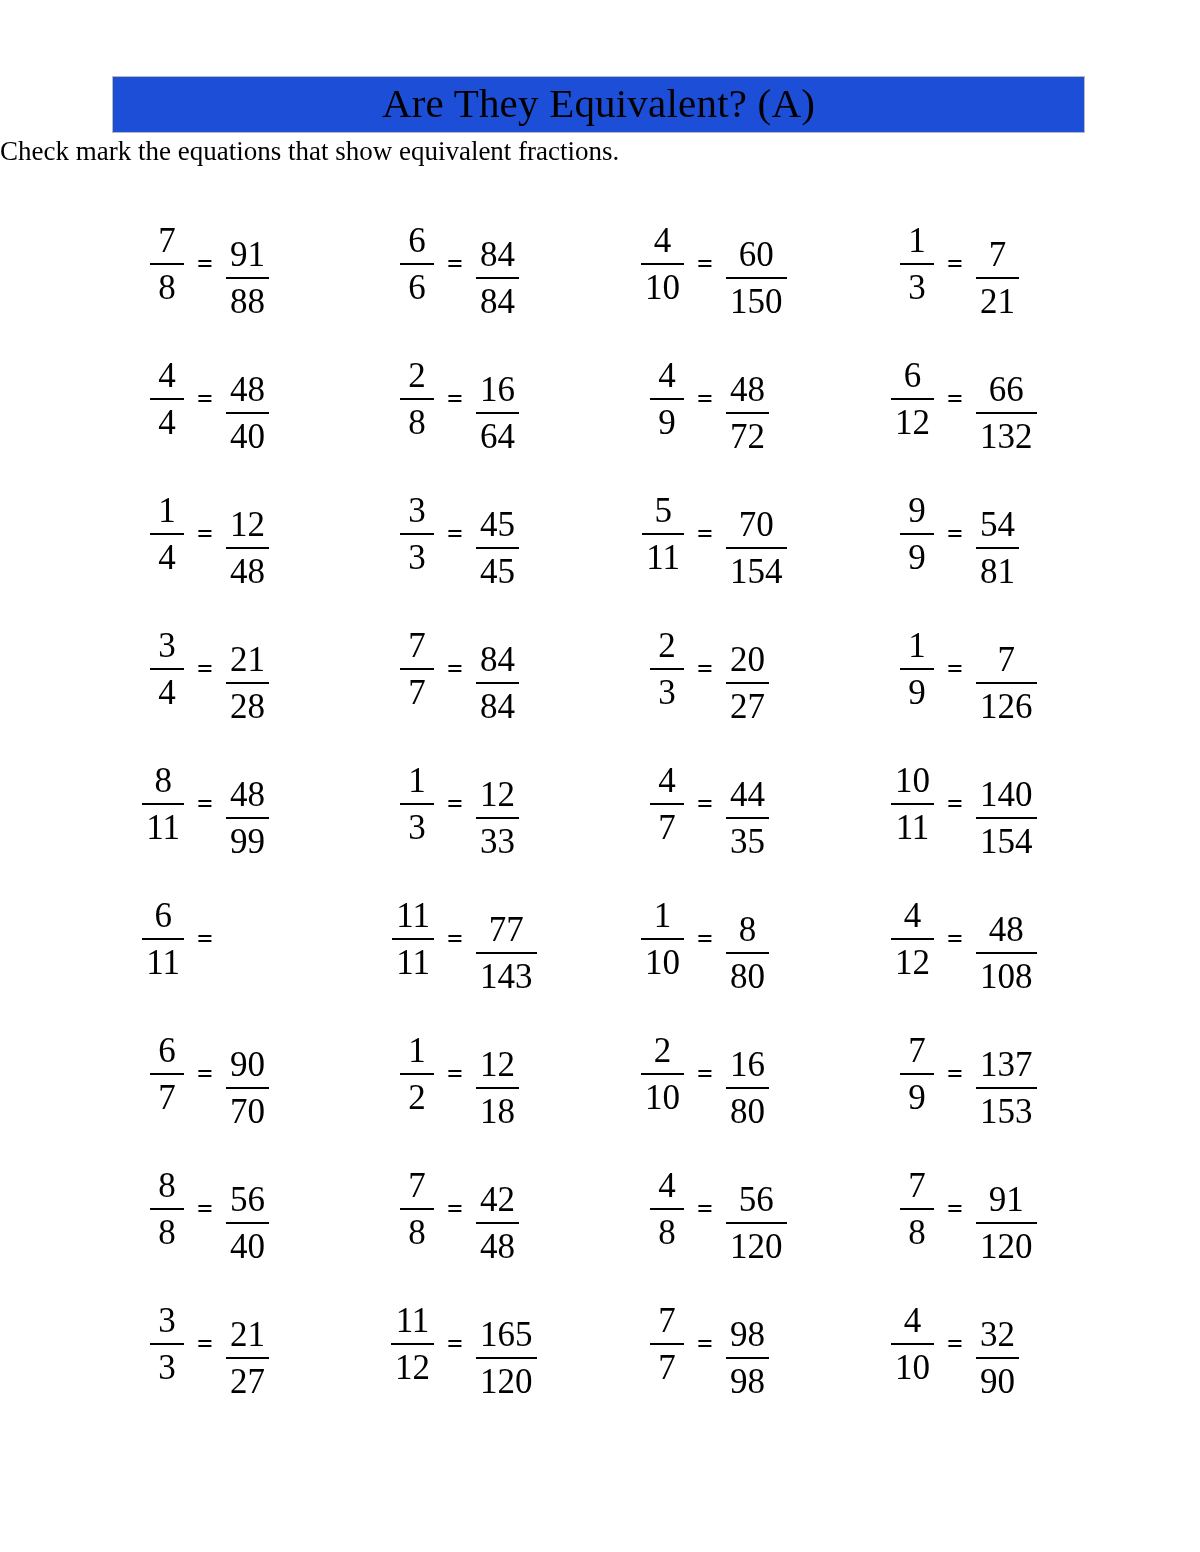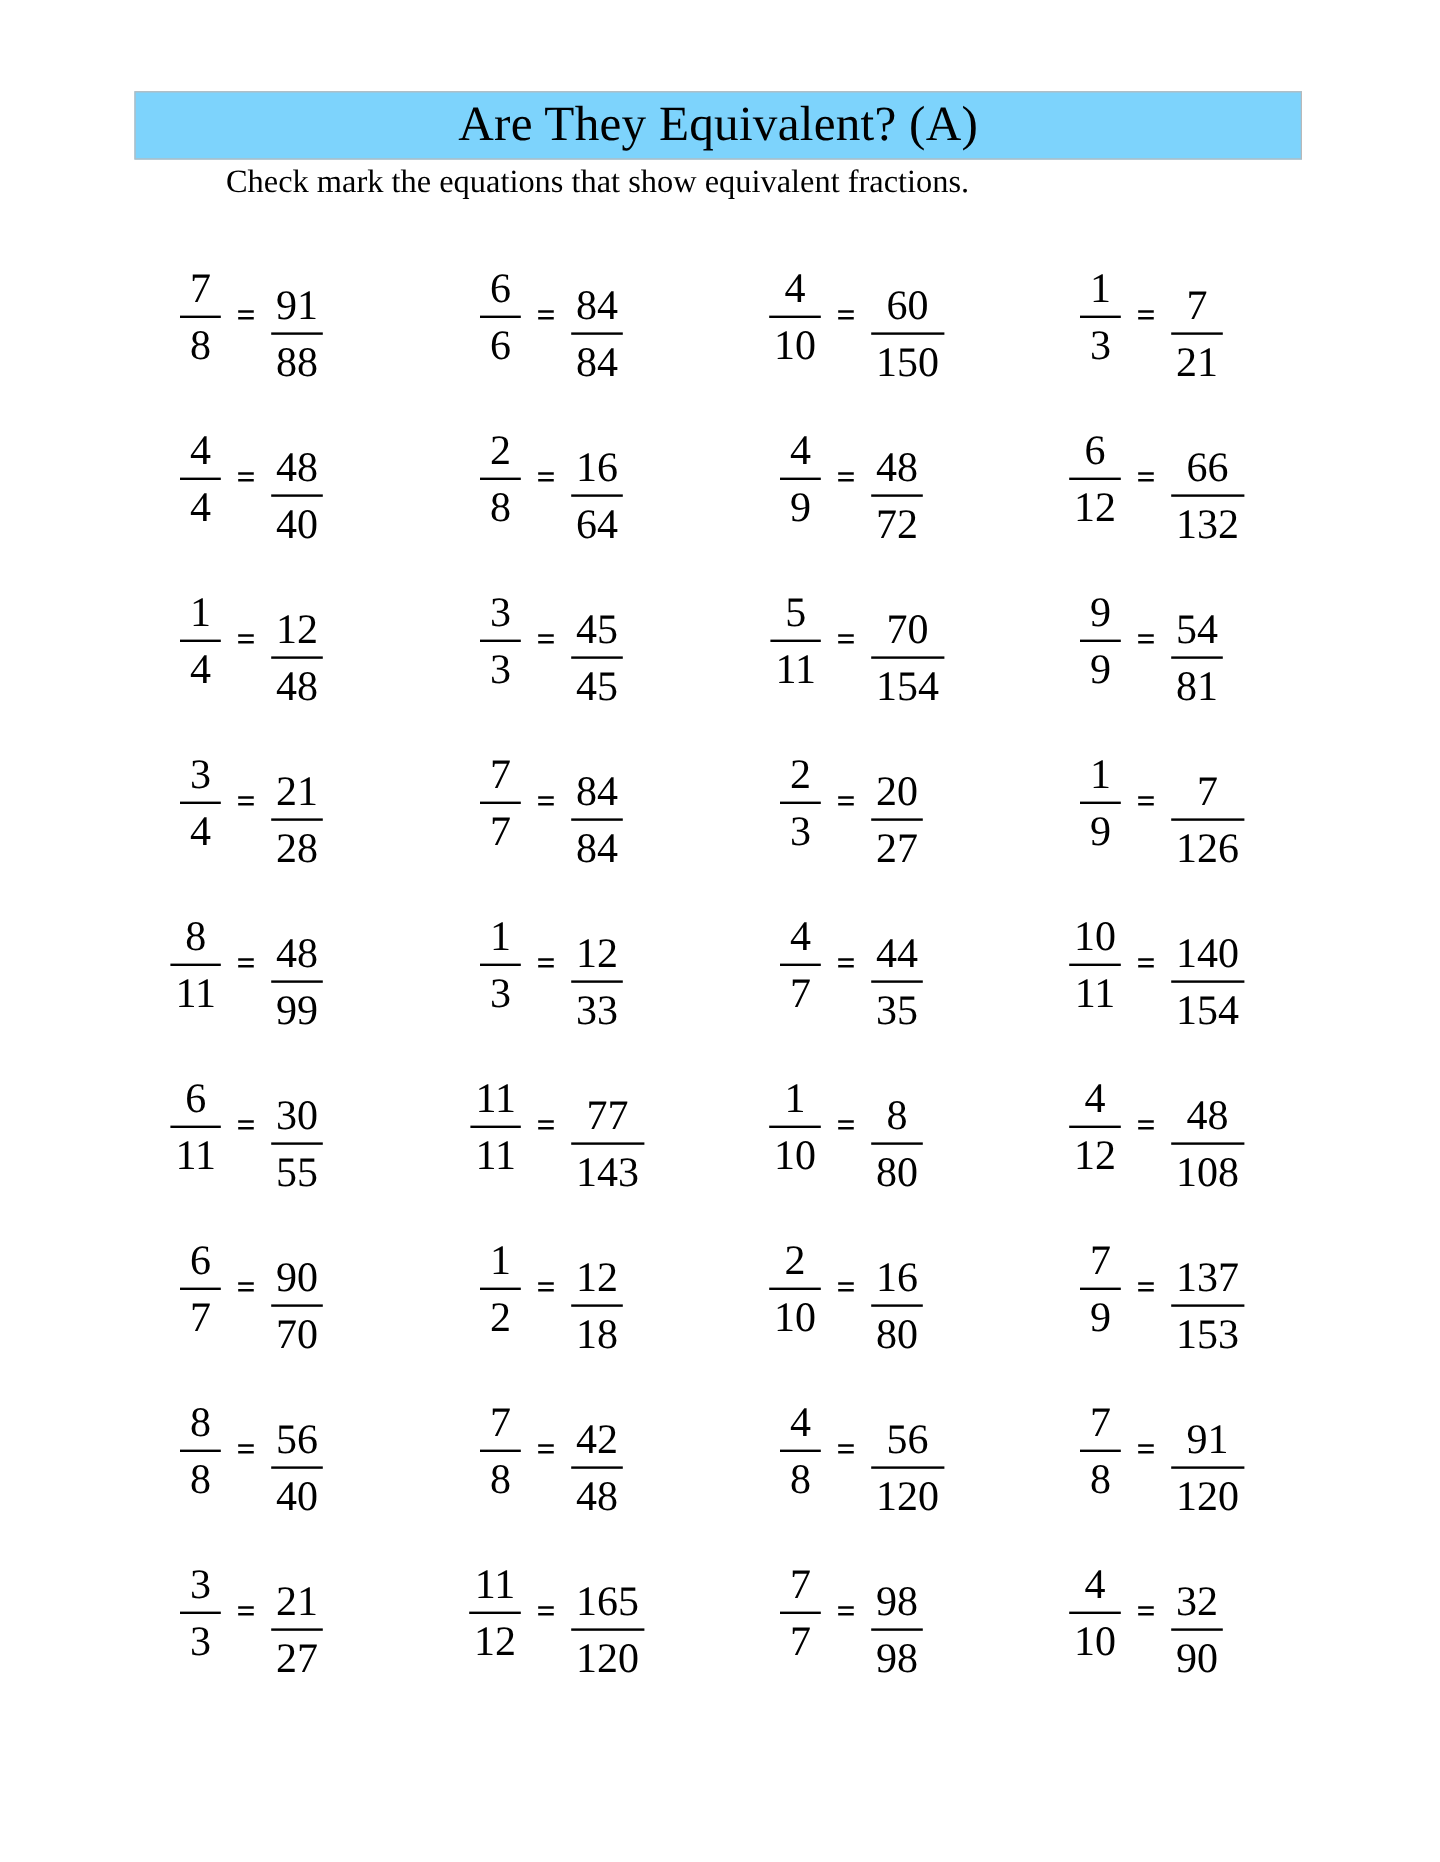--- a/index.html
+++ b/index.html
@@ -24,40 +24,40 @@
 
   
   .title-box {
     position: absolute;
     left: 112px;
     top: 76px;
     width: 973px;
     height: 57px;
     box-sizing: border-box;
     border: 1px solid #b9b9b9;
-    background: #7dd3fc;
+    background: #1d4ed8;
     display: flex;
     align-items: center;
     justify-content: center;
   }
   .title-text {
     font-size: 41px;
     line-height: 1;
     font-weight: normal;
     letter-spacing: 0.2px;
     white-space: nowrap;
     margin: 0;
     padding: 0 0 3px 0;
   }
   .subtitle {
     position: absolute;
     left: 0;
     top: 138px;
     width: 996px;
-    text-align: center;
+    text-align: left;
     font-size: 27px;
     line-height: 1;
     white-space: nowrap;
   }
 
   
   .grid {
     position: absolute;
     left: 100px;
     top: 196px;
@@ -487,27 +487,20 @@
       <div class="prow">
         <div class="pcell">
           <div class="fr-left">
             <div class="frac">
               <span class="num">6</span>
               <span class="bar"></span>
               <span class="den">11</span>
             </div>
           </div>
           <div class="eqsign">=</div>
-          <div class="fr-right">
-            <div class="frac">
-              <span class="num">30</span>
-              <span class="bar"></span>
-              <span class="den">55</span>
-            </div>
-          </div>
         </div>
         <div class="pcell">
           <div class="fr-left">
             <div class="frac">
               <span class="num">11</span>
               <span class="bar"></span>
               <span class="den">11</span>
             </div>
           </div>
           <div class="eqsign">=</div>

